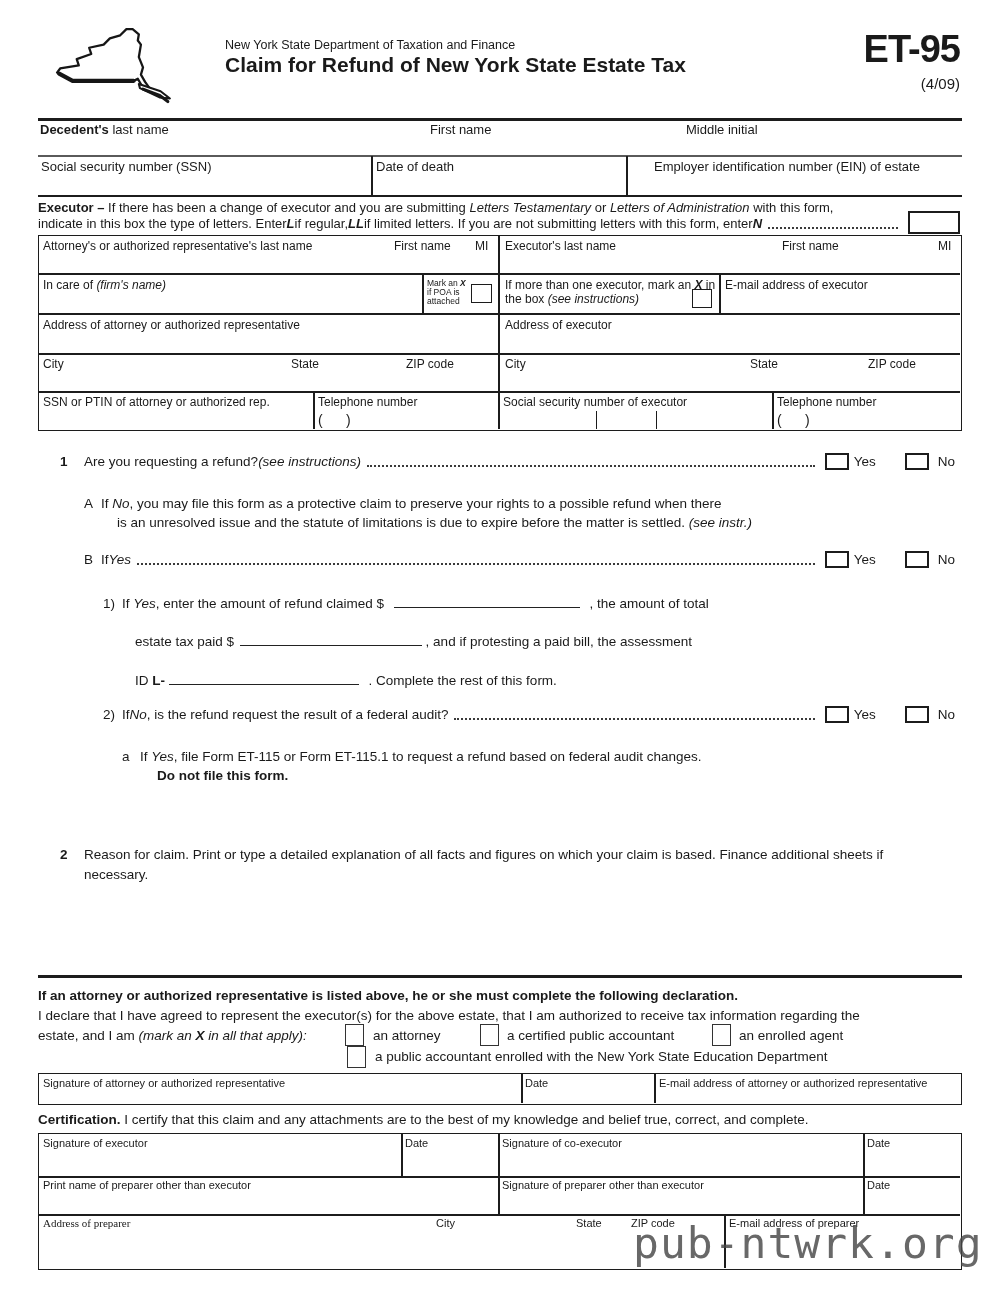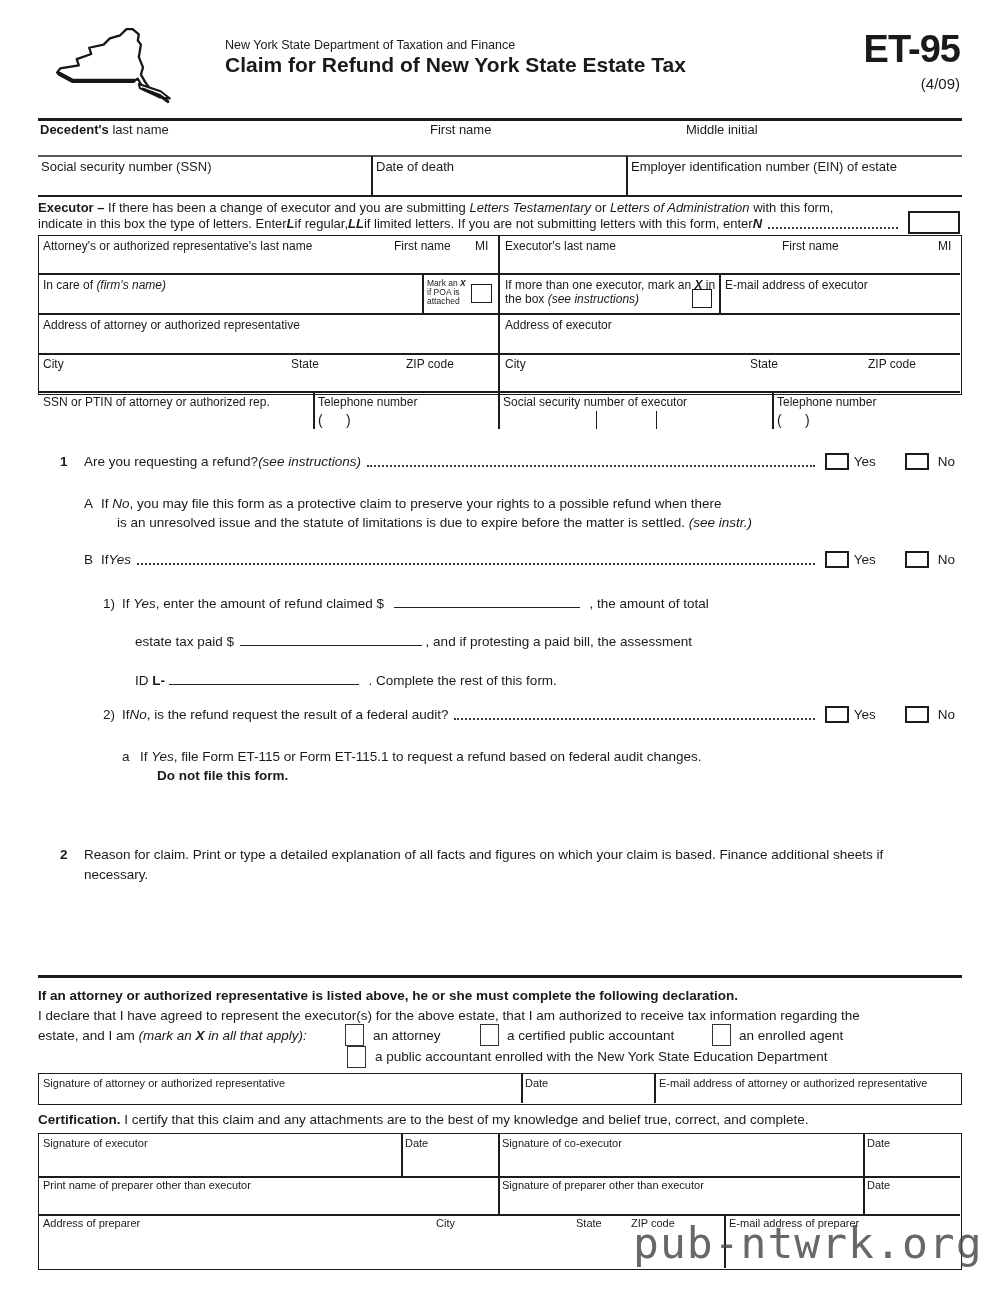--- a/index.html
+++ b/index.html
@@ -52,21 +52,21 @@
   </div>
   <div class="abs t13" style="left:430px;top:122px;">First name</div>
   <div class="abs t13" style="left:686px;top:122px;">Middle initial</div>
   <div class="field" style="left:40px;top:137px;width:380px;height:17px;"></div>
   <div class="field" style="left:430px;top:137px;width:245px;height:17px;"></div>
   <div class="field" style="left:686px;top:137px;width:120px;height:17px;"></div>
 
   <div class="hline" style="left:38px;top:155px;width:924px;height:2px;background:#5a5a5a;"></div>
   <div class="abs t13" style="left:41px;top:159px;">Social security number (SSN)</div>
   <div class="abs t13" style="left:376px;top:159px;">Date of death</div>
-  <div class="abs t13" style="left:631px;top:159px;text-align:right;">Employer identification number (EIN) of estate</div>
+  <div class="abs t13" style="left:654px;top:159px;text-align:right;">Employer identification number (EIN) of estate</div>
   <div class="vline" style="left:371px;top:156px;height:40px;"></div>
   <div class="vline" style="left:626px;top:156px;height:40px;"></div>
   <div class="field" style="left:41px;top:175px;width:325px;height:18px;"></div>
   <div class="field" style="left:376px;top:175px;width:245px;height:18px;"></div>
   <div class="field" style="left:631px;top:175px;width:325px;height:18px;"></div>
   <div class="hline" style="left:38px;top:195px;width:924px;height:2px;"></div>
 
   <div class="abs t13 nowrap" style="left:38px;top:200px;">
     <span class="b">Executor –</span><span> If there has been a change of executor and you are submitting </span><span class="i">Letters Testamentary</span><span> or </span><span class="i">Letters of Administration</span><span> with this form,</span>
   </div>
@@ -74,21 +74,21 @@
     <span>indicate in this box the type of letters. Enter </span>
       <span class="bi">L</span>
       <span> if regular, </span>
       <span class="bi">LL</span>
       <span> if limited letters. If you are not submitting letters with this form, enter </span>
       <span class="bi">N</span>
     <span class="leader"></span>
   </div>
   <div class="box" style="left:908px;top:211px;width:52px;height:23px;border-width:2px;"></div>
 
-  <div class="box" style="left:38px;top:235px;width:924px;height:160px;">
+  <div class="box" style="left:38px;top:235px;width:924px;height:196px;">
 
     <div class="hline" style="left:0;top:37px;width:921px;height:1.5px;"></div>
     <div class="hline" style="left:0;top:77px;width:921px;height:1.5px;"></div>
     <div class="hline" style="left:0;top:117px;width:921px;height:1.5px;"></div>
     <div class="hline" style="left:0;top:155px;width:921px;height:2px;"></div>
 
     <div class="vline" style="left:459px;top:0;height:193px;"></div>
     <div class="vline" style="left:383px;top:37px;height:40px;"></div>
     <div class="vline" style="left:680px;top:37px;height:40px;"></div>
     <div class="vline" style="left:274px;top:155px;height:38px;"></div>
@@ -269,21 +269,21 @@
     <div class="field" style="left:463px;top:16px;width:355px;height:22px;"></div>
     <div class="field" style="left:828px;top:16px;width:88px;height:22px;"></div>
 
     <div class="abs t11" style="left:4px;top:45px;">Print name of preparer other than executor</div>
     <div class="abs t11" style="left:463px;top:45px;">Signature of preparer other than executor</div>
     <div class="abs t11" style="left:828px;top:45px;">Date</div>
     <div class="field" style="left:4px;top:58px;width:450px;height:18px;"></div>
     <div class="field" style="left:463px;top:58px;width:355px;height:18px;"></div>
     <div class="field" style="left:828px;top:58px;width:88px;height:18px;"></div>
 
-    <div class="abs t11" style="left:4px;top:83px;">Address of preparer</div>
+    <div class="abs t11" style="left:4px;top:83px;font-family:Liberation Serif, serif;">Address of preparer</div>
     <div class="abs t11" style="left:397px;top:83px;">City</div>
     <div class="abs t11" style="left:537px;top:83px;">State</div>
     <div class="abs t11" style="left:592px;top:83px;">ZIP code</div>
     <div class="abs t11" style="left:690px;top:83px;">E-mail address of preparer</div>
     <div class="field" style="left:4px;top:98px;width:380px;height:30px;"></div>
     <div class="field" style="left:397px;top:98px;width:130px;height:30px;"></div>
     <div class="field" style="left:537px;top:98px;width:50px;height:30px;"></div>
     <div class="field" style="left:592px;top:98px;width:85px;height:30px;"></div>
     <div class="field" style="left:690px;top:98px;width:225px;height:30px;"></div>
   </div>

